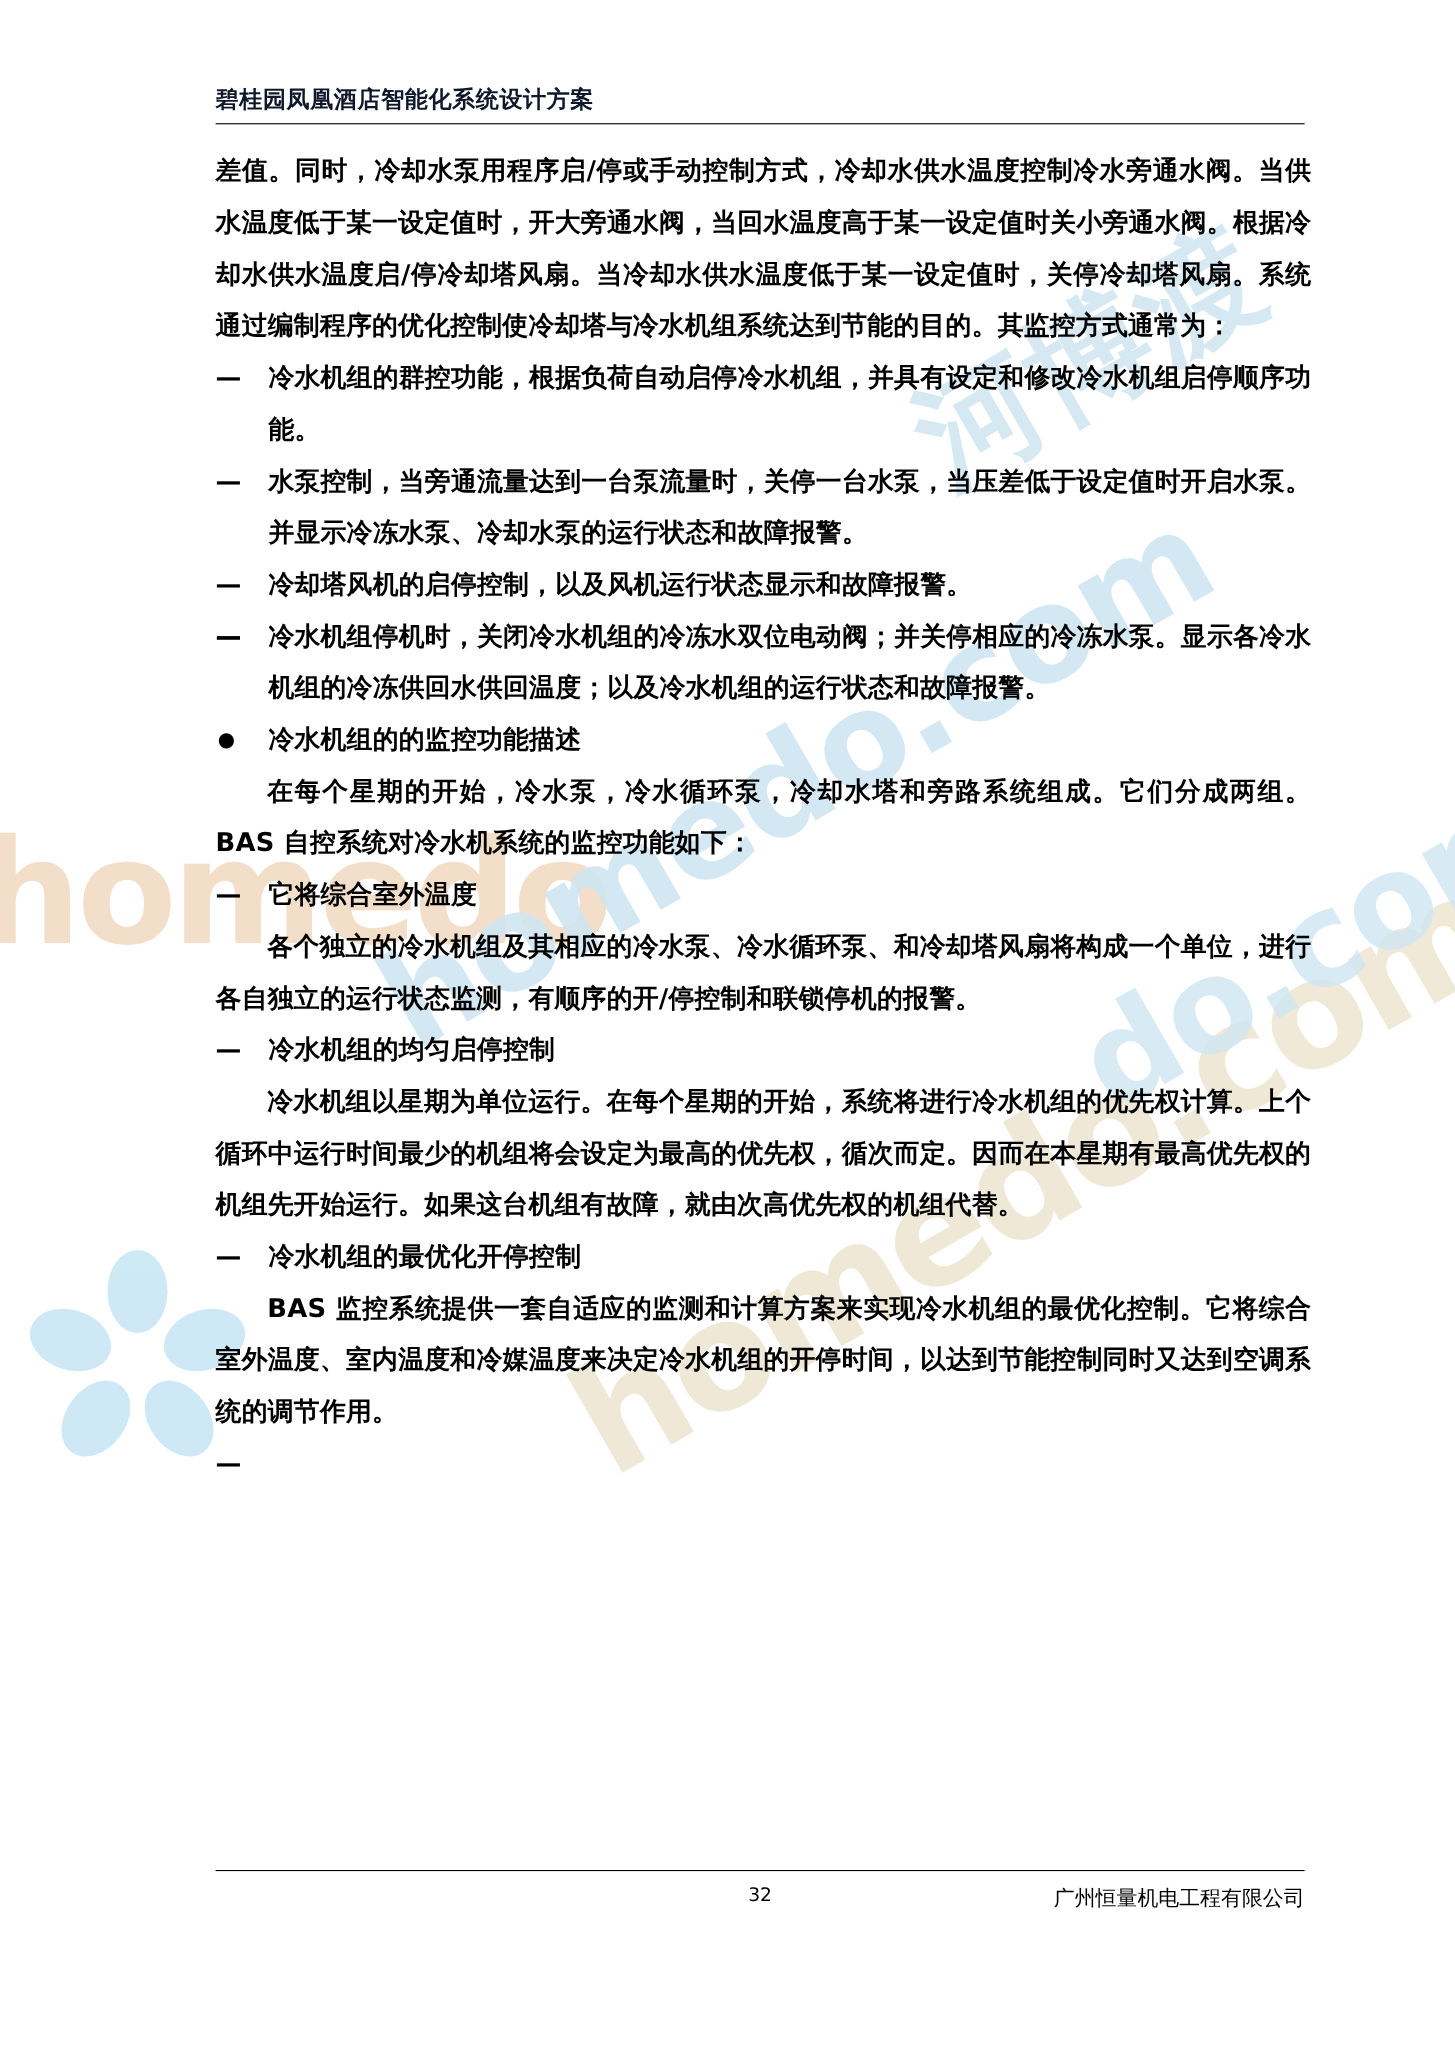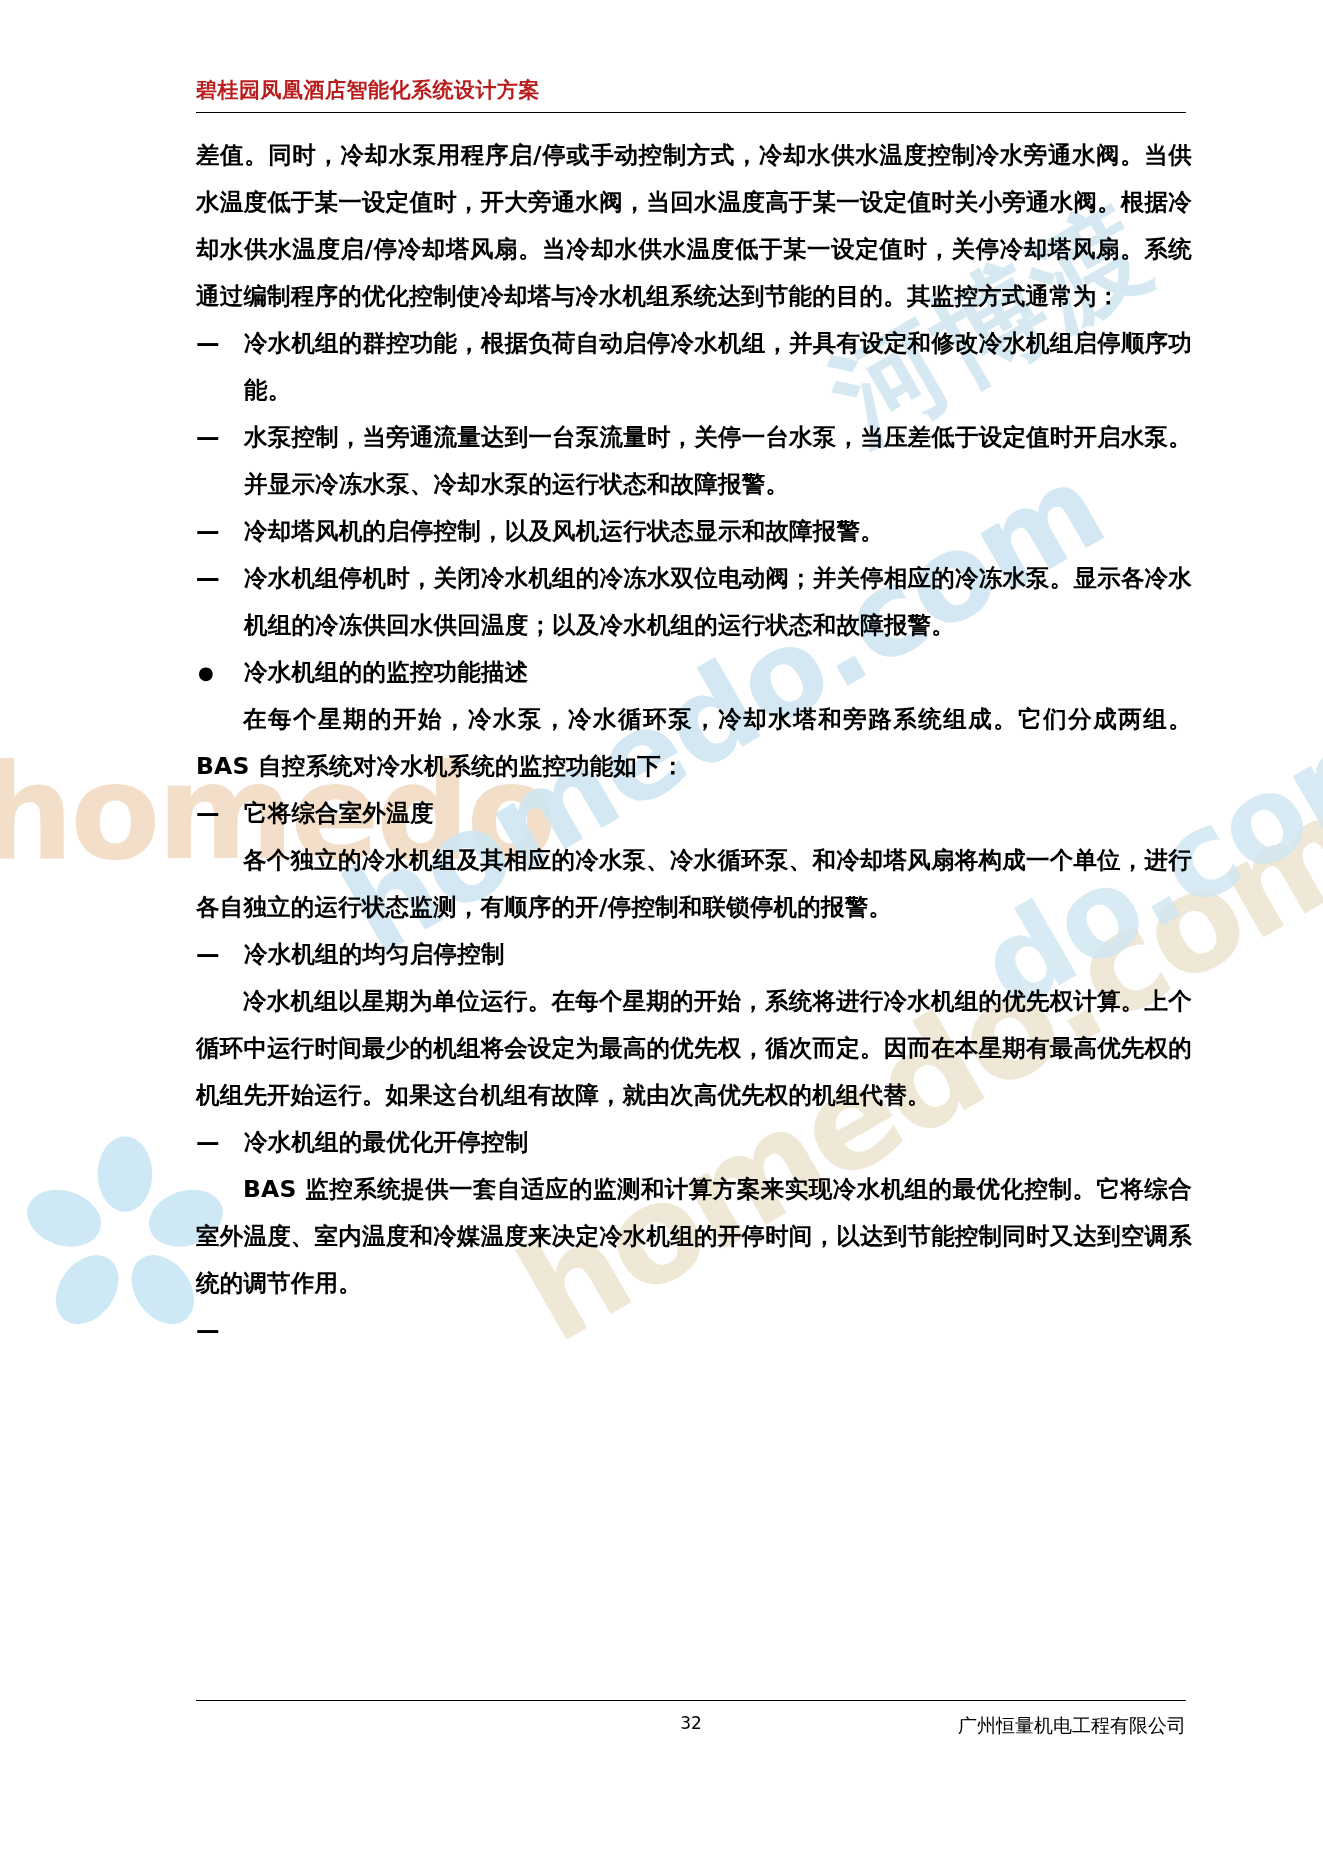--- a/index.html
+++ b/index.html
@@ -92,21 +92,21 @@
   }
   .header {
     position: absolute;
     left: 196px;
     top: 76px;
     width: 990px;
   }
   .header-title {
     font-size: 21px;
     font-weight: bold;
-    color: #b91c1c;
+    color: #0f172a;
     letter-spacing: 0.5px;
     font-family: "DejaVu Sans", "Liberation Sans", sans-serif;
   }
   .header-rule {
     margin-top: 8px;
     border-bottom: 1.5px solid #000;
   }
   .footer {
     position: absolute;
     left: 196px;

